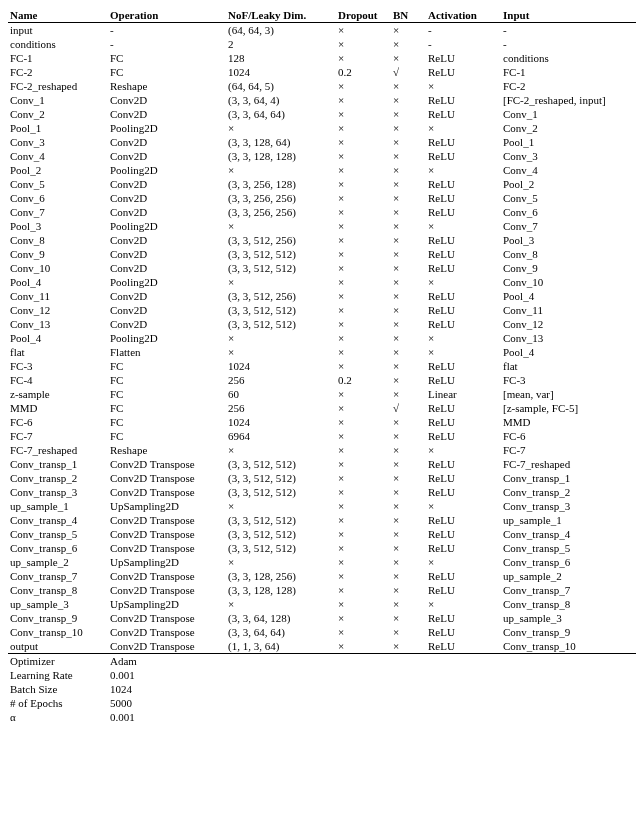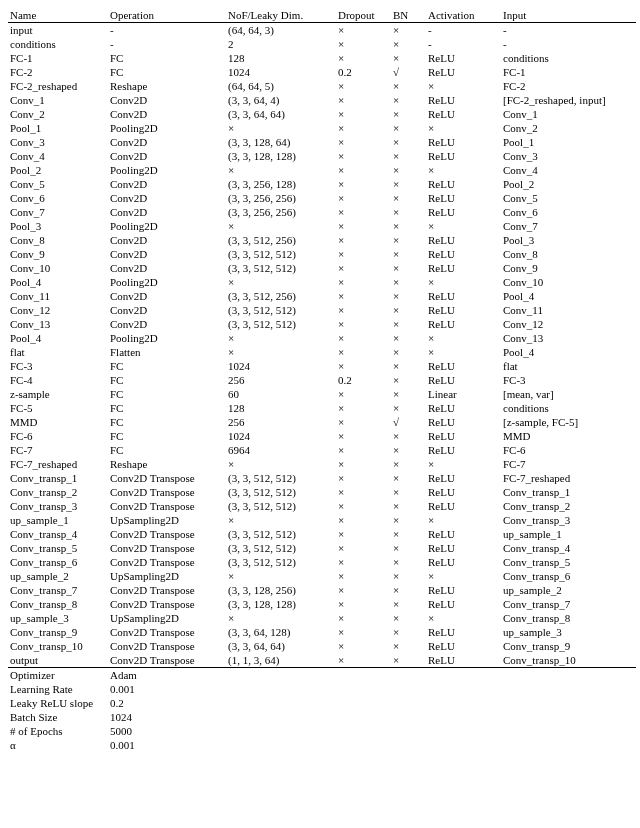--- a/index.html
+++ b/index.html
@@ -16,21 +16,21 @@
     width: 100%;
     table-layout: fixed;
   }
   th, td {
     text-align: left;
     padding: 1px 2px;
     white-space: nowrap;
     overflow: hidden;
   }
   th {
-    font-weight: normal;
+    font-weight: bold;
     border-bottom: 1px solid #000;
     margin-top: 24px;
   }
   .sep td {
     border-top: 1px solid #000;
     margin-top: 42px;
   }
   col.c1 { width: 100px; }
   col.c2 { width: 118px; }
   col.c3 { width: 110px; }
@@ -302,29 +302,20 @@
       <tr>
         <td>z-sample</td>
         <td>FC</td>
         <td>60</td>
         <td>×</td>
         <td>×</td>
         <td>Linear</td>
         <td>[mean, var]</td>
       </tr>
       <tr>
-        <td>FC-5</td>
-        <td>FC</td>
-        <td>128</td>
-        <td>×</td>
-        <td>×</td>
-        <td>ReLU</td>
-        <td>conditions</td>
-      </tr>
-      <tr>
         <td>MMD</td>
         <td>FC</td>
         <td>256</td>
         <td>×</td>
         <td>√</td>
         <td>ReLU</td>
         <td>[z-sample, FC-5]</td>
       </tr>
       <tr>
         <td>FC-6</td>
@@ -483,24 +474,20 @@
   <tfoot id="body-hyper">
       <tr class="sep">
         <td>Optimizer</td>
         <td colspan="6">Adam</td>
       </tr>
       <tr>
         <td>Learning Rate</td>
         <td colspan="6">0.001</td>
       </tr>
       <tr>
-        <td>Leaky ReLU slope</td>
-        <td colspan="6">0.2</td>
-      </tr>
-      <tr>
         <td>Batch Size</td>
         <td colspan="6">1024</td>
       </tr>
       <tr>
         <td># of Epochs</td>
         <td colspan="6">5000</td>
       </tr>
       <tr>
         <td>α</td>
         <td colspan="6">0.001</td>

